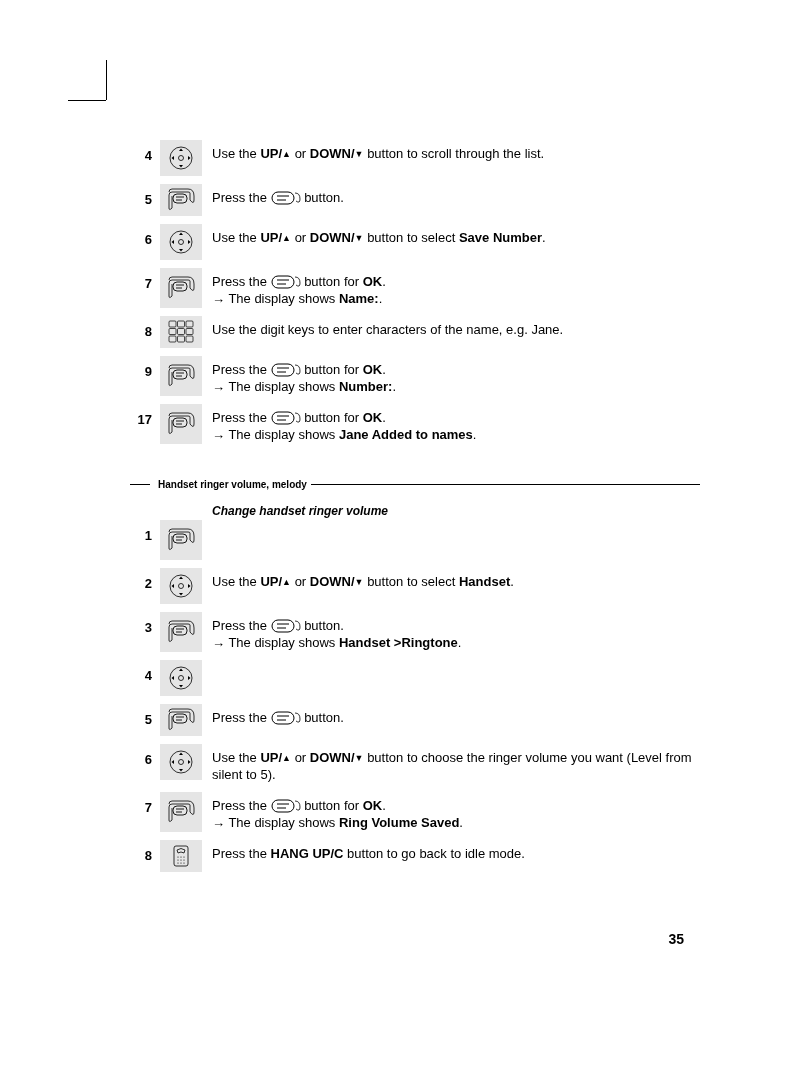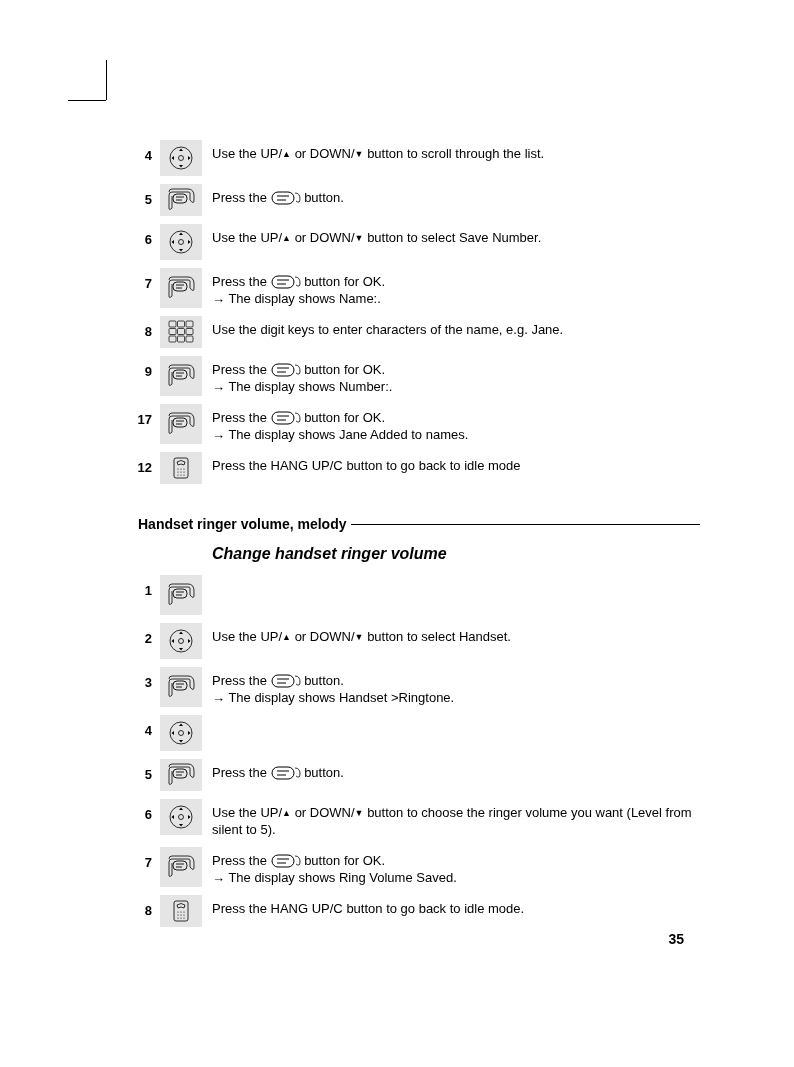--- a/index.html
+++ b/index.html
@@ -67,32 +67,33 @@
     margin-left: 10px;
   }
   .section-heading {
     display: inline-block;
     background: #fff;
     position: relative;
     top: -9px;
     padding: 0 4px 0 8px;
     font-weight: bold;
     font-style: normal;
-    font-size: 14px;
+    font-size: 10px;
+    margin-left: 20px;
   }
   .sub-heading {
     font-weight: bold;
     font-style: italic;
     margin-left: 92px;
     margin-top: 4px;
-    margin-bottom: 12px;
-    font-size: 16px;
+    margin-bottom: 2px;
+    font-size: 12px;
   }
   .arrow { font-weight: bold; }
-  .bld { font-weight: normal; }
+  .bld { font-weight: bold; }
   .tri-up::before { content: "▲"; font-size: 9px; vertical-align: 1px; }
   .tri-dn::before { content: "▼"; font-size: 9px; vertical-align: 1px; }
   .page-num {
     position: absolute;
     bottom: 120px;
     right: 110px;
     font-weight: bold;
     font-size: 14px;
   }
   
@@ -170,29 +171,20 @@
       <div class="step-row">
       <div class="num-col">17</div>
       <div class="icon-col" style="min-height:40px">
           <svg class="icon-svg" viewBox="0 0 30 28">
             <use href="#ico-menu-badge"></use>
           </svg>
         </div>
       <div class="text-col">Press the <svg style="width:30px;height:14px;vertical-align:-3px" viewBox="0 0 30 14">
             <use href="#ico-menu-inline"></use>
           </svg> button for <span class="bld">OK</span>.<br><span class="arrow">→</span> The display shows <span class="bld">Jane Added to names</span>.</div>
-    </div>
-      <div class="step-row">
-      <div class="num-col">12</div>
-      <div class="icon-col" style="min-height:32px">
-          <svg class="icon-svg" viewBox="0 0 30 28">
-            <use href="#ico-hangup"></use>
-          </svg>
-        </div>
-      <div class="text-col">Press the <span class="bld">HANG UP/C</span> button to go back to idle mode</div>
     </div>
     </div>
 
   <div class="section-divider">
     <span class="section-heading">Handset ringer volume, melody</span>
   </div>
   <div class="sub-heading">Change handset ringer volume</div>
 
   <div id="steps2">
       <div class="step-row">

